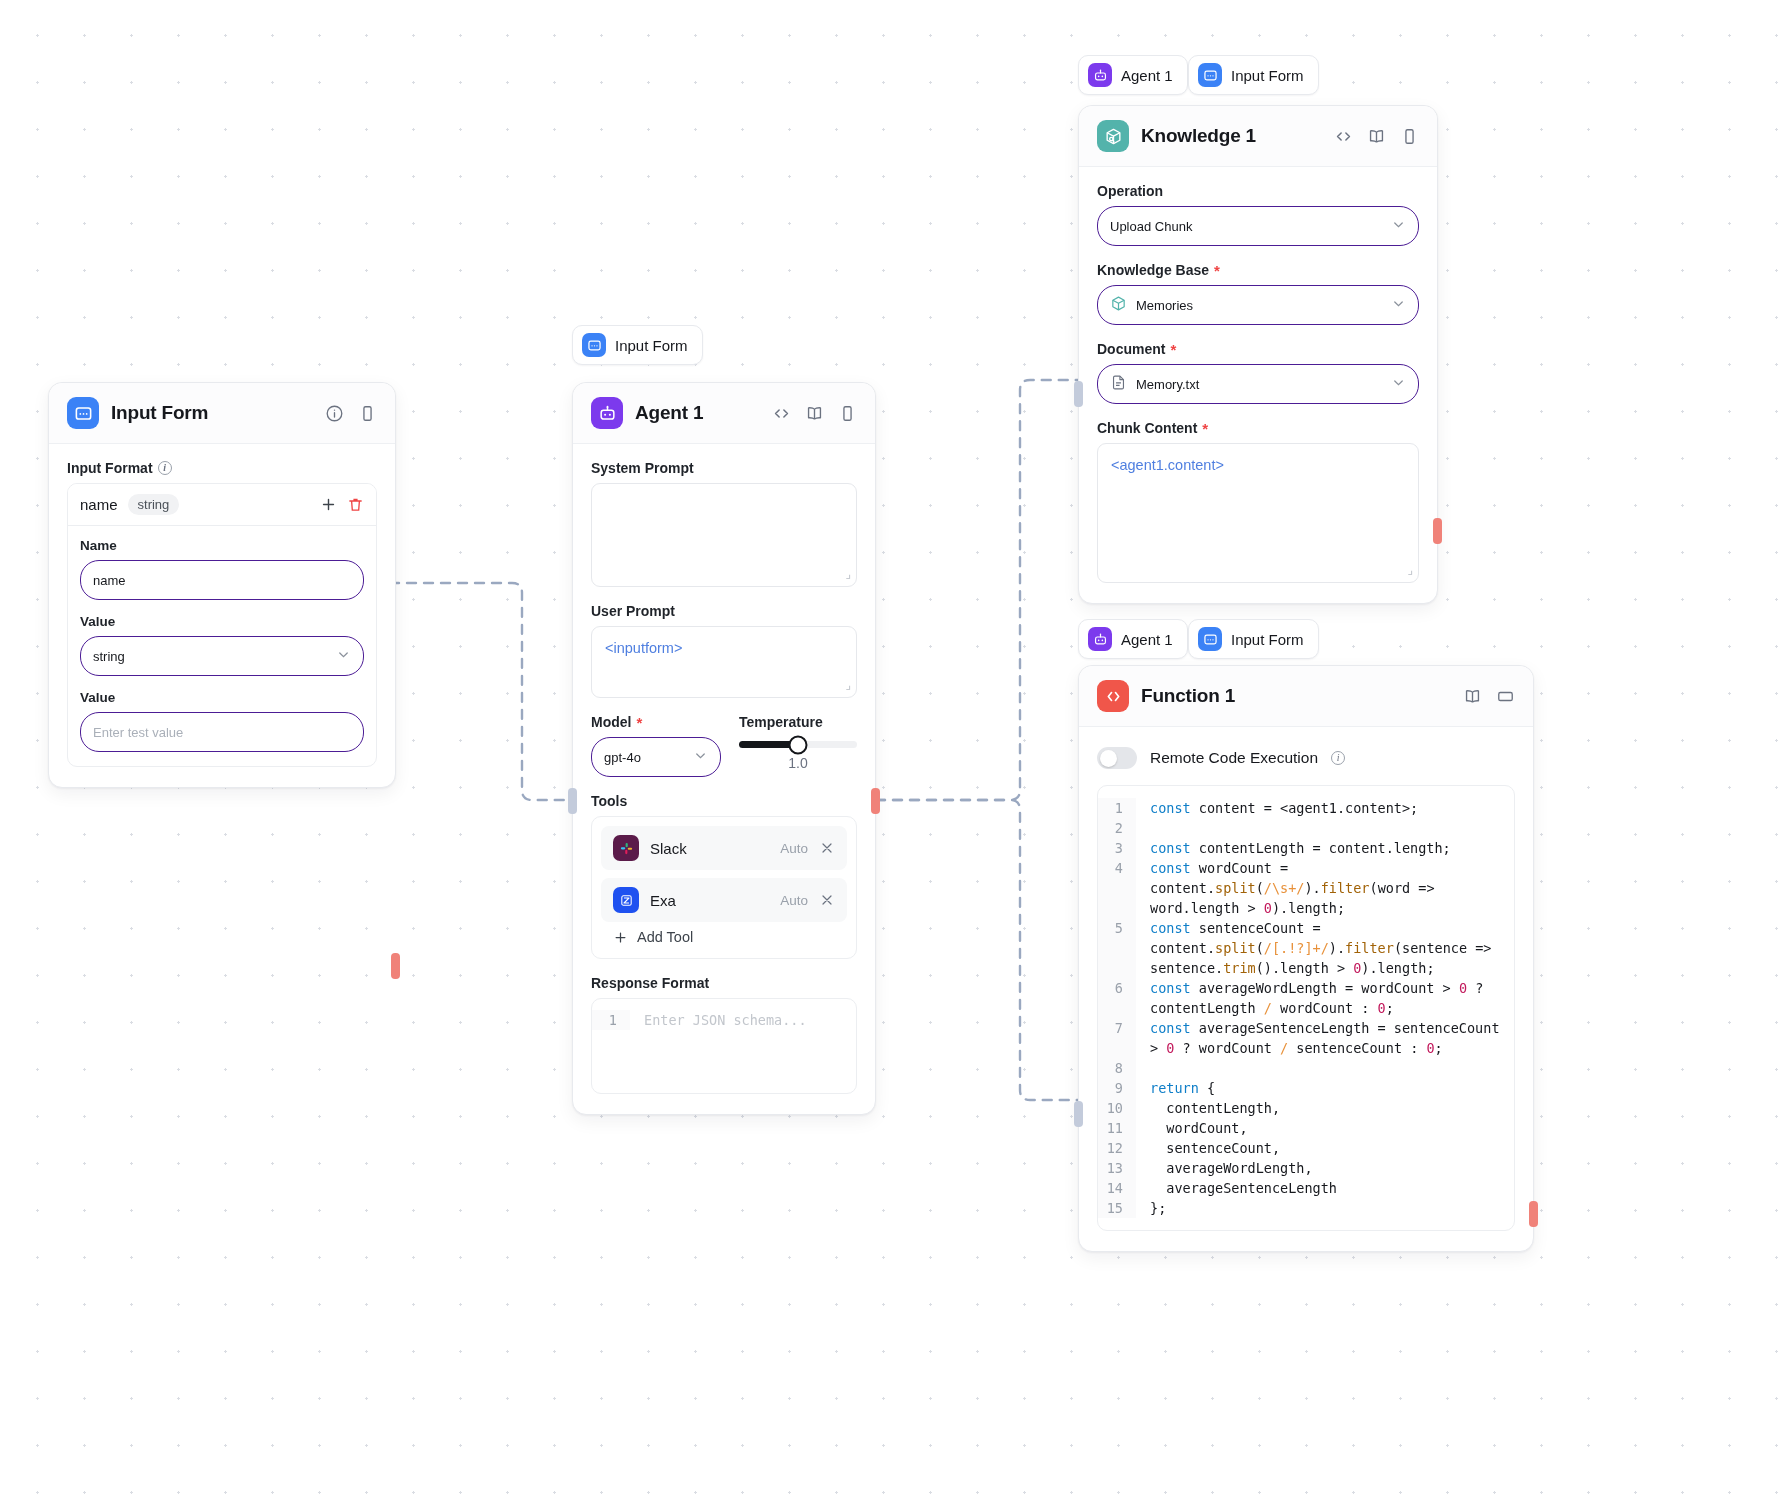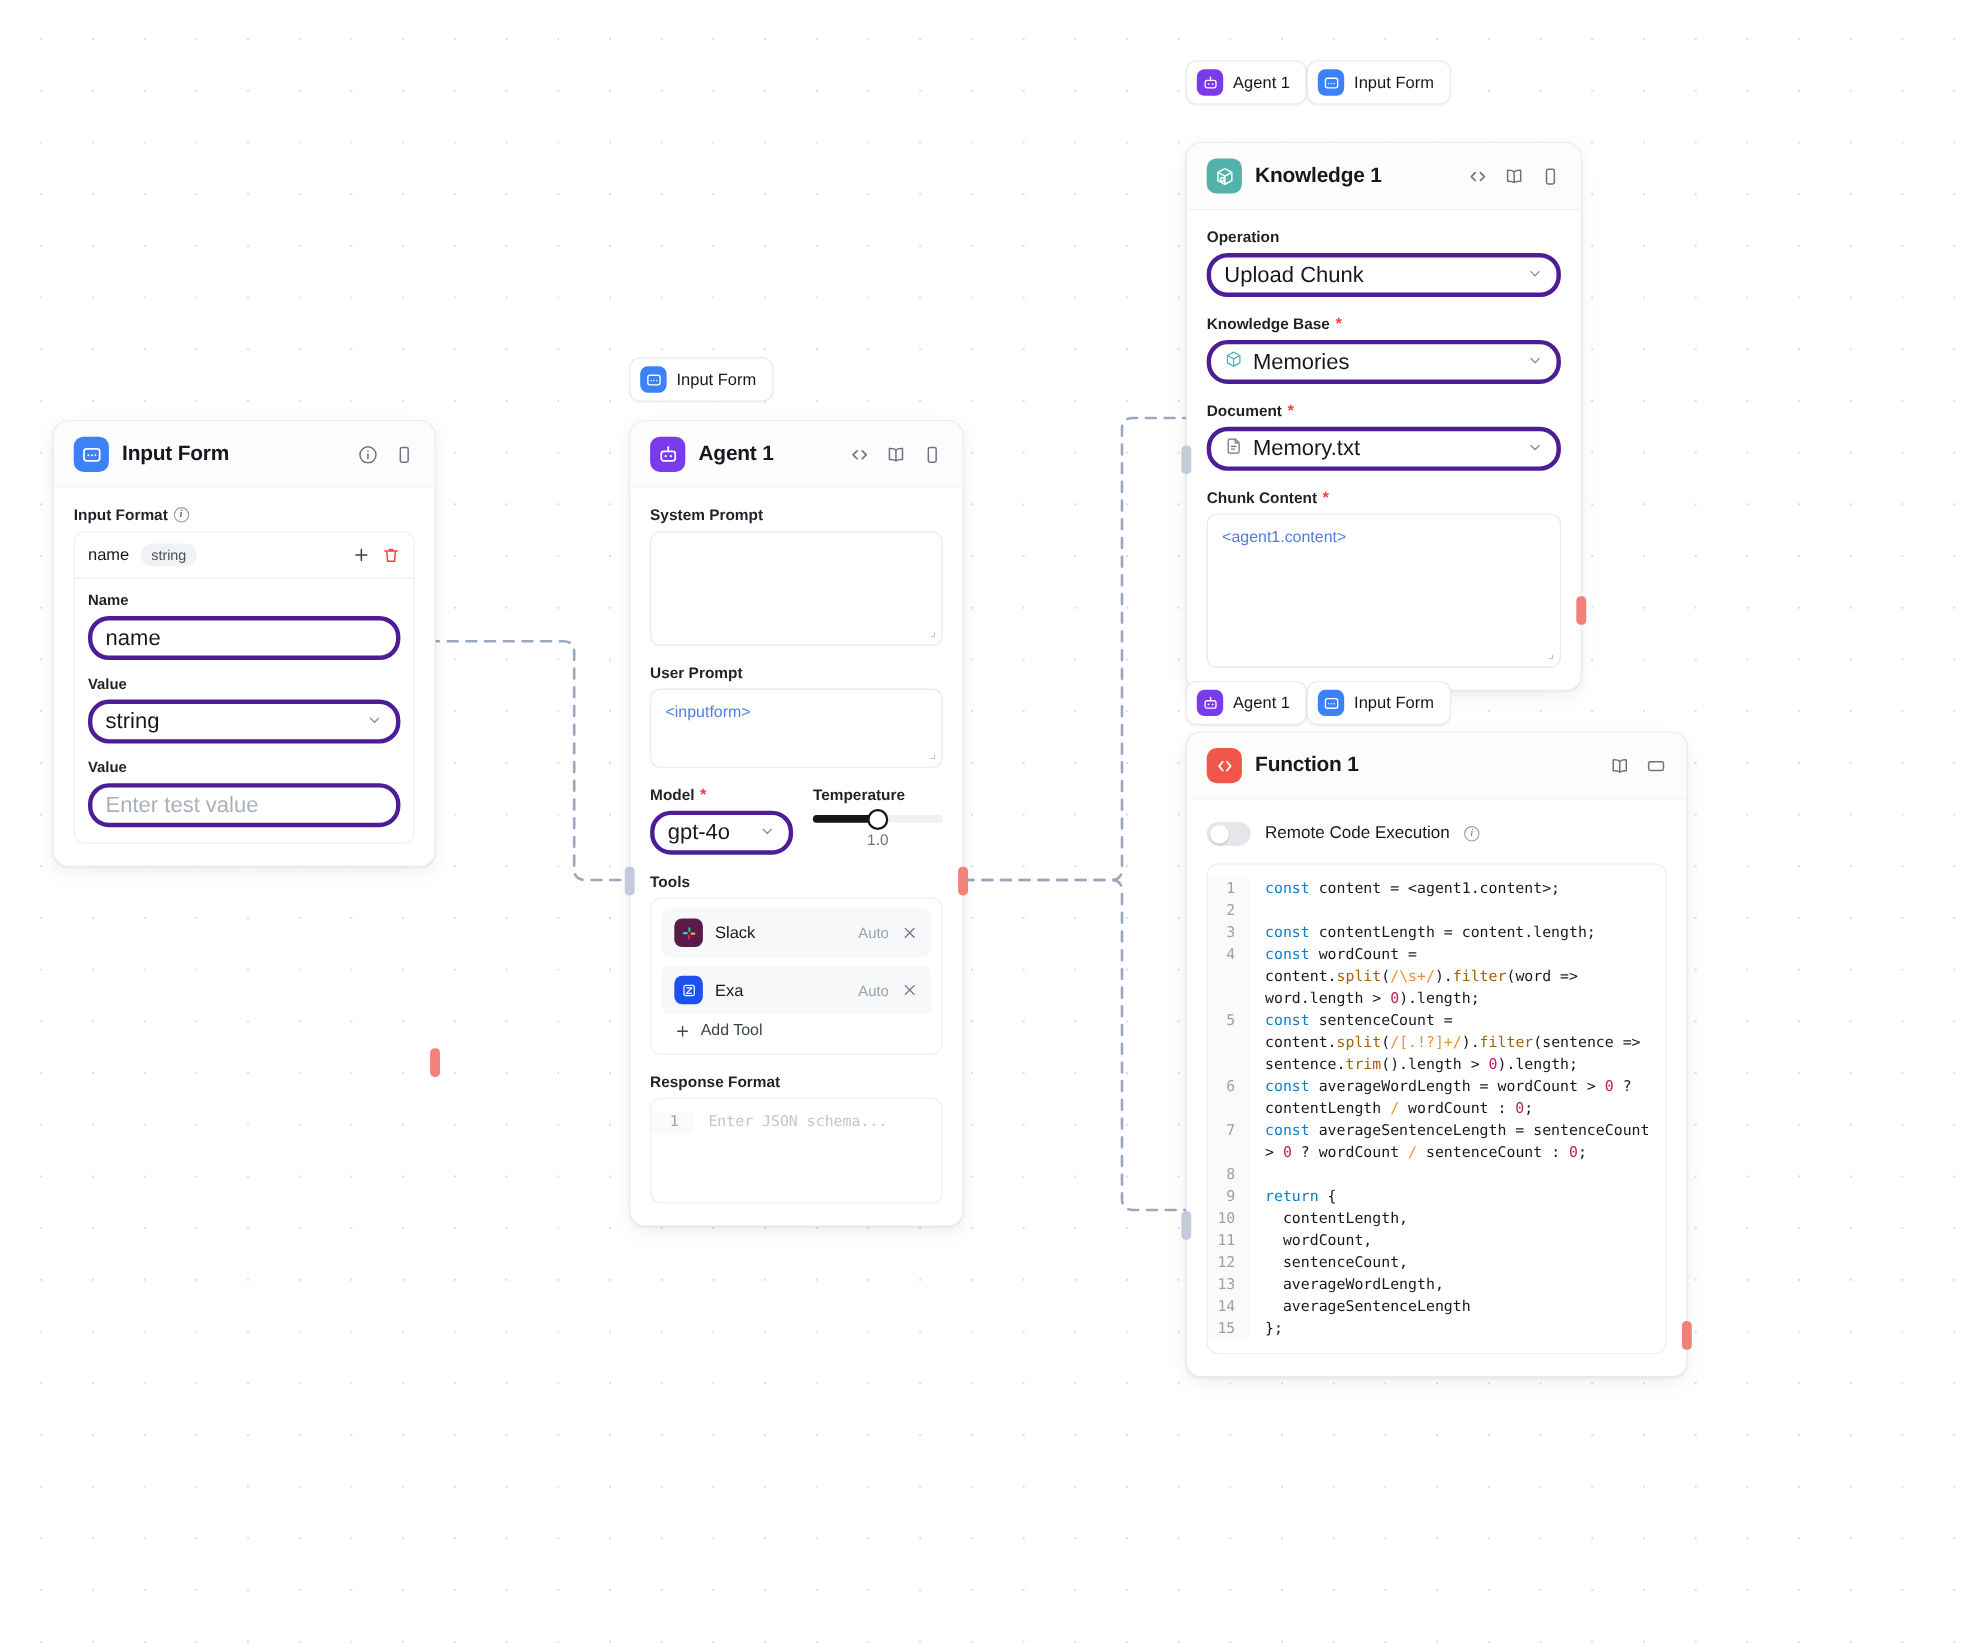--- a/index.html
+++ b/index.html
@@ -47,23 +47,23 @@
 
   
   .flabel { font-size: 14px; font-weight: 600; color: #1f2329; margin-bottom: 7px; display: flex; align-items: center; gap: 5px; }
   .req { color: #ef4444; font-size: 15px; line-height: 1; }
   .info-dot {
     width: 14px; height: 14px; border-radius: 50%; border: 1.2px solid #9aa1ab;
     color: #6b7280; font-size: 10px; line-height: 12px; text-align: center; font-style: italic;
     font-family: "Liberation Serif", serif; flex: none;
   }
   .ctl {
-    border: 4px solid #4c1d95; border-radius: 19px; background: #fff;
+    border: 1px solid #4c1d95; border-radius: 19px; background: #fff;
     height: 40px; display: flex; align-items: center; padding: 0 12px;
-    font-size: 20px; color: #16181d; gap: 9px;
+    font-size: 13px; color: #16181d; gap: 9px;
   }
   .ctl.select { justify-content: space-between; cursor: pointer; }
   .ctl .ph { color: #aab0b9; }
   .chev { color: #8b929c; flex: none; }
   textarea.ctl, .area {
     border: 1px solid #e6e8ec; border-radius: 9px; background: #fff;
     width: 100%; padding: 11px 13px; font-size: 14.5px; line-height: 1.43;
     color: #20242b; resize: none; height: auto; display: block;
     font-family: "Liberation Sans", sans-serif;
     position: relative;
@@ -392,21 +392,21 @@
       <svg width="19" height="19" viewBox="0 0 24 24" fill="none" stroke="#fff" stroke-width="2">
         <rect x="3" y="5" width="18" height="14" rx="3"></rect>
         <circle cx="8" cy="12.5" r="1.1" fill="#fff" stroke="none"></circle>
         <circle cx="12" cy="12.5" r="1.1" fill="#fff" stroke="none"></circle>
         <circle cx="16" cy="12.5" r="1.1" fill="#fff" stroke="none"></circle>
       </svg>
     </span>
     <span>Input Form</span>
   </div>
 
-  <div class="card" style="left:1078px; top:105px; width:360px;margin-top:24px;">
+  <div class="card" style="left:1078px; top:105px; width:360px;">
     <div class="port in" style="top:275px;"></div>
     <div class="port out" style="top:412px;"></div>
 
     <div class="card-head">
       <span class="nicon ic-know">
         <svg width="19" height="19" viewBox="0 0 24 24" fill="none" stroke="#fff" stroke-width="1.7" stroke-linejoin="round">
           <path d="M12 3l8 4.3v9.4L12 21l-8-4.3V7.3L12 3z"></path>
             <path d="M4 7.3l8 4.3 8-4.3M12 11.6V21"></path>
           <circle cx="9.2" cy="15.3" r="2.1" fill="#53b3ab" stroke="#fff"></circle>
             <path d="M10.8 16.9l1.6 1.6" stroke-linecap="round"></path>

